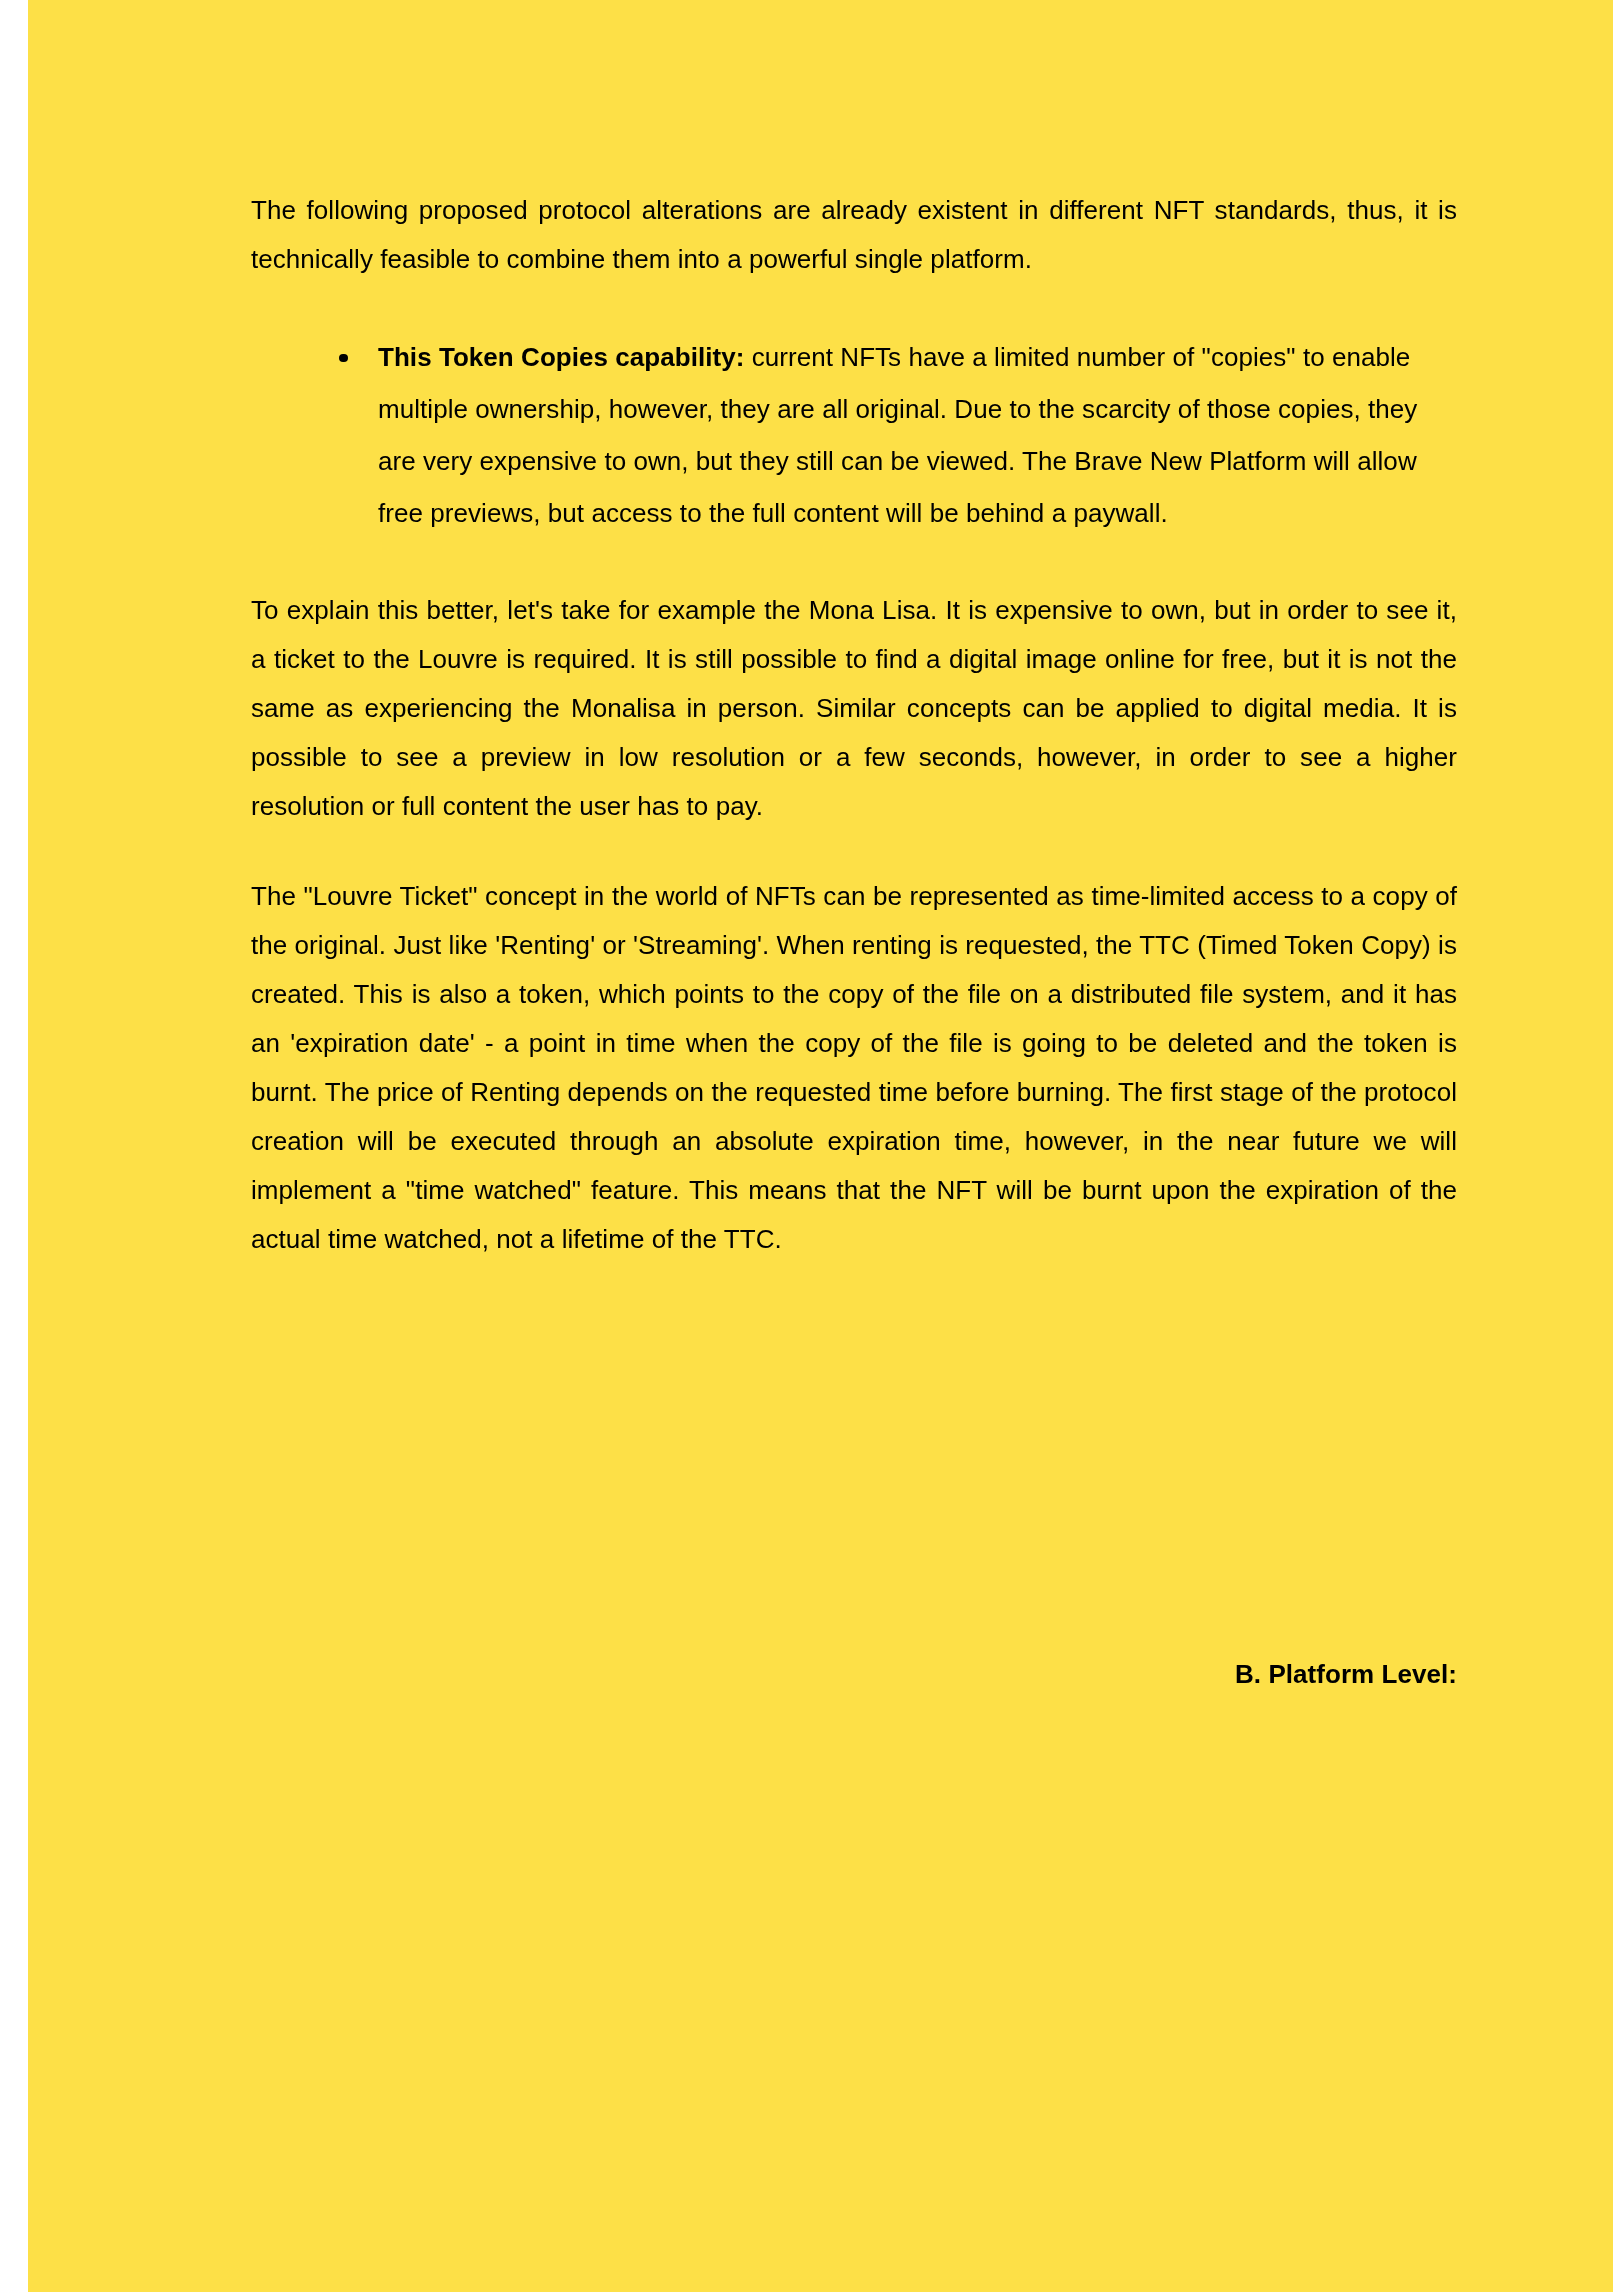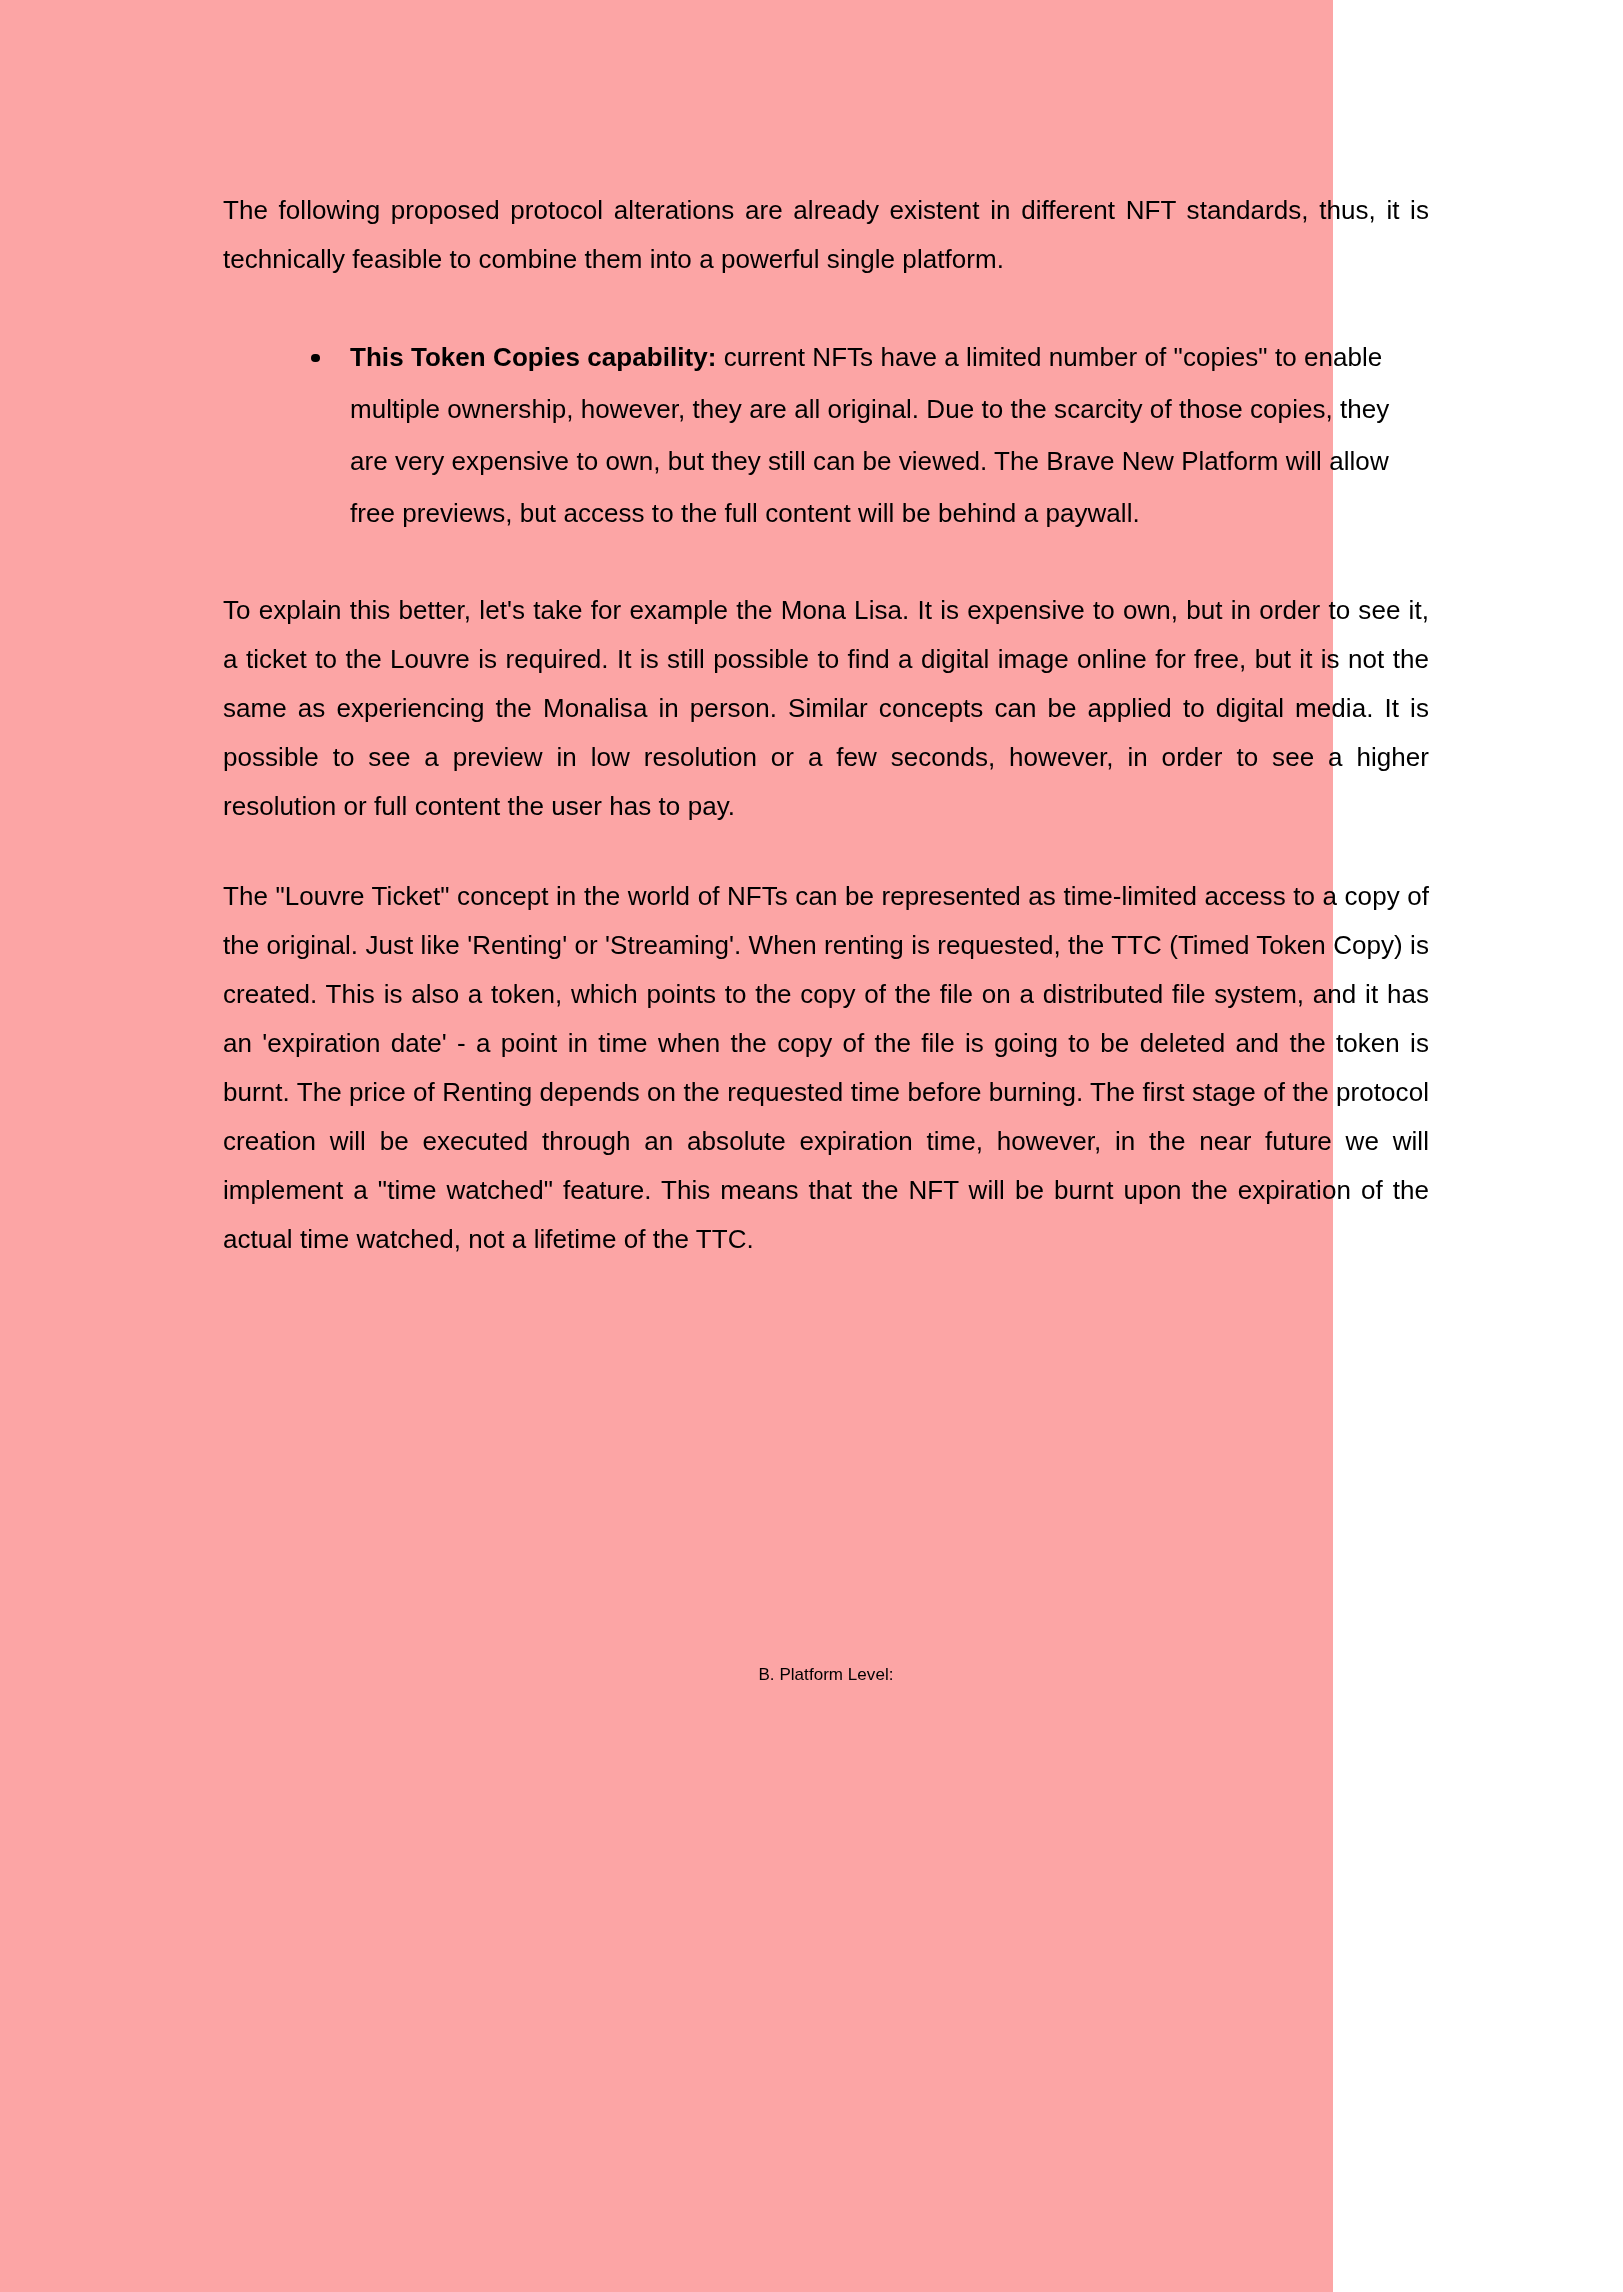--- a/index.html
+++ b/index.html
@@ -9,25 +9,26 @@
   }
   body {
     width: 1623px;
     height: 2293px;
     font-family: "Liberation Sans", sans-serif;
     color: #000000;
     -webkit-font-smoothing: antialiased;
   }
   .page {
     position: relative;
-    width: 1333px;
+    width: 1585px;
     height: 2293px;
-    background: #fca5a5;
+    background: #fde047;
     box-sizing: border-box;
     padding: 186px 194px 0 223px;
+    margin-left: 28px;
   }
   .doc-body {
     width: 1206px;
   }
   p.para {
     margin: 0 0 41px 0;
     font-size: 26px;
     line-height: 49px;
     text-align: justify;
     text-justify: inter-word;
@@ -62,24 +63,24 @@
     border-radius: 50%;
   }
   .lead {
     font-weight: bold;
   }
   .spacer-block {
     height: 345px;
   }
   h2.section-heading {
     margin: 0;
-    font-size: 17px;
+    font-size: 26px;
     line-height: 49px;
-    font-weight: normal;
-    text-align: center;
+    font-weight: bold;
+    text-align: right;
     letter-spacing: 0.05px;
   }
 </style>
 </head>
 <body>
 
 <div class="page">
   <div class="doc-body">
 
     <p class="para">The following proposed protocol alterations are already existent in different NFT standards, thus, it is technically feasible to combine them into a powerful single platform.</p>

